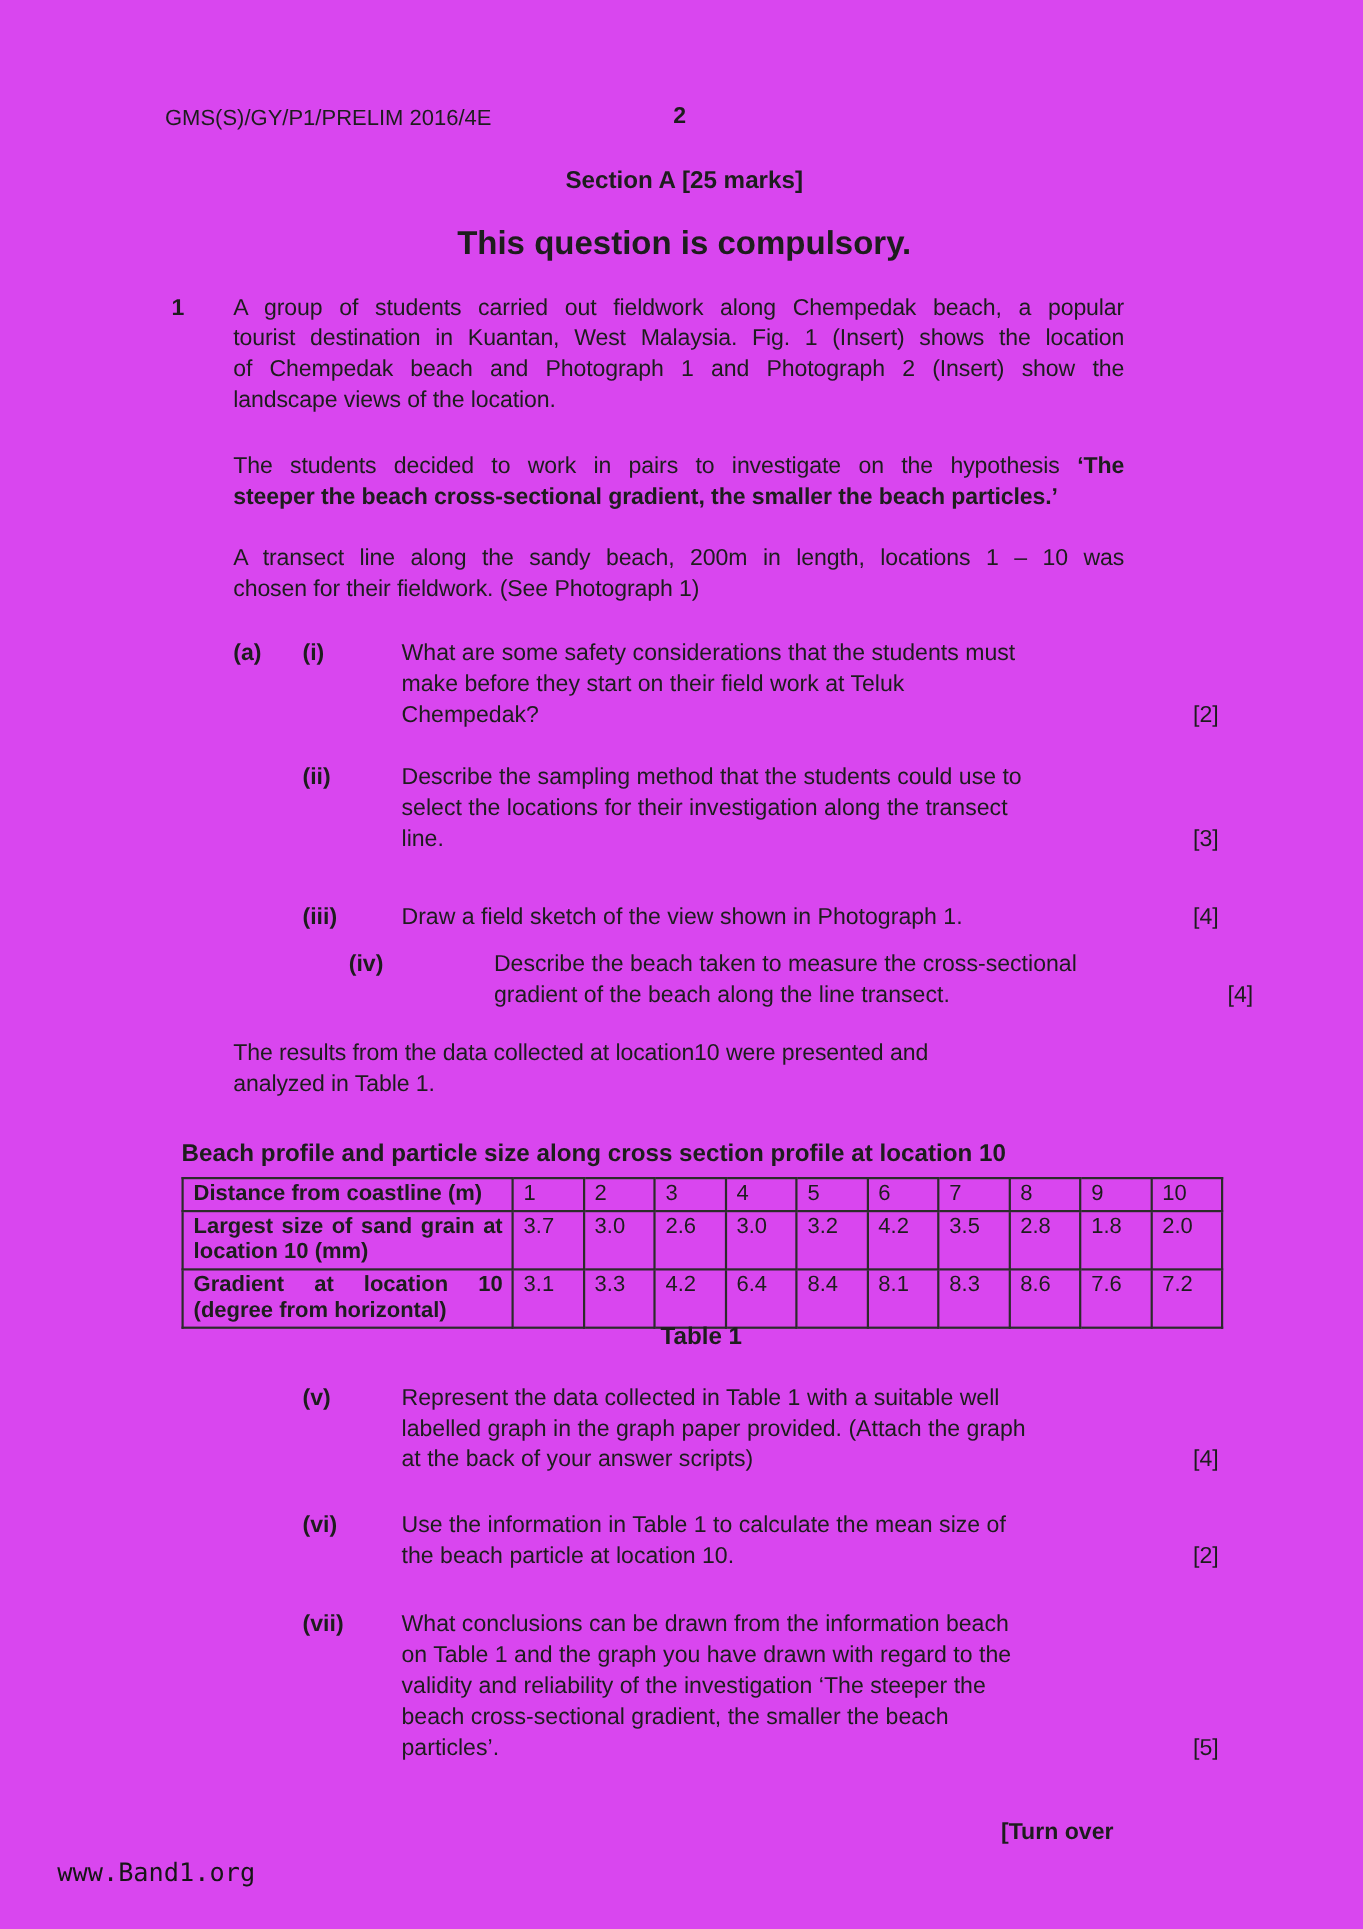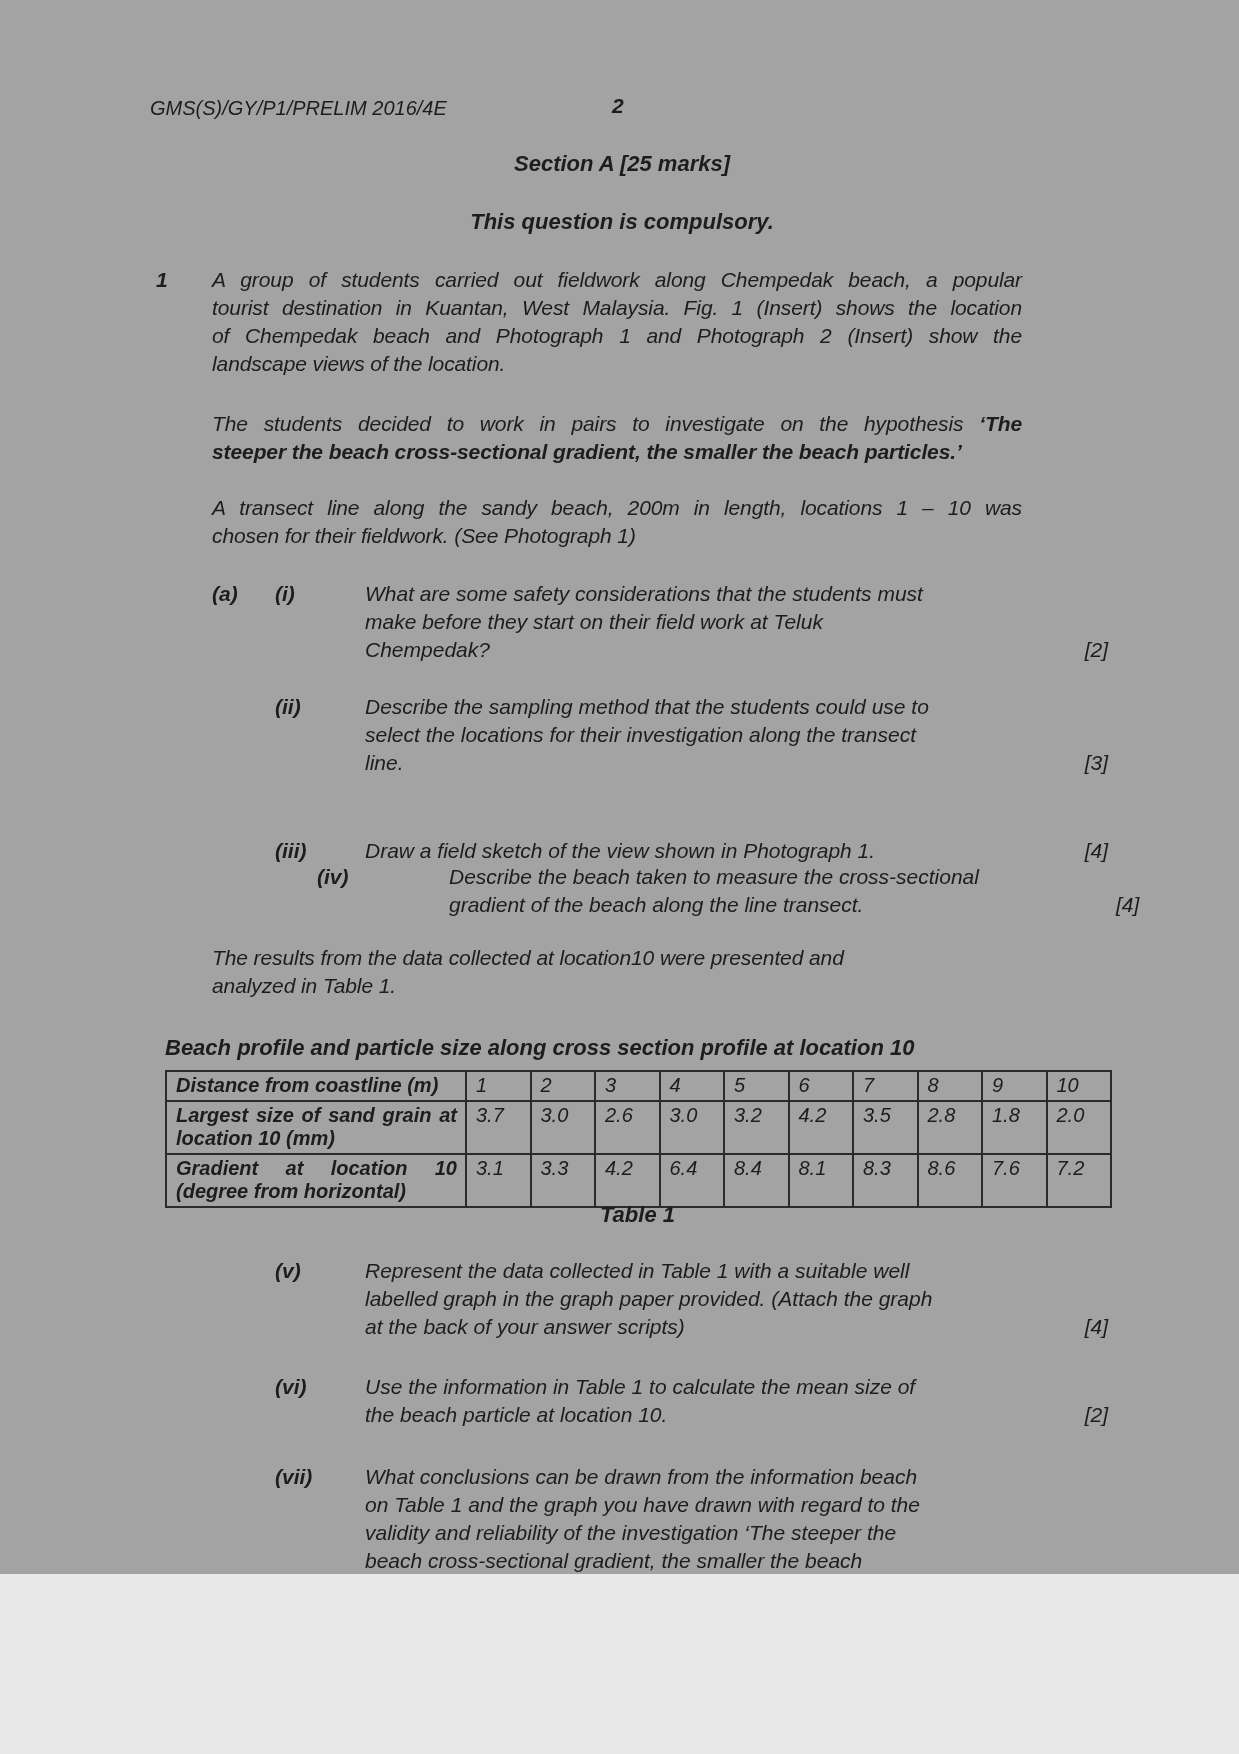--- a/index.html
+++ b/index.html
@@ -1,23 +1,22 @@
 <!DOCTYPE html>
 <html><head>
 <meta charset="utf-8">
 <style>
   html,body{margin:0;padding:0;background:#e8e8e8;}
   .page{
     position:relative;
-    width:1239px;height:1574px;
-    background:#a3a3a3;
+    width:1239px;height:1754px;
+    background:#d946ef;
     font-family:"Liberation Sans", sans-serif;
     color:#1d1d1d;
     overflow:hidden;
-    font-style:italic;
   }
   .abs{position:absolute;}
   .txt{font-size:21px;line-height:28px;}
   .b{font-weight:bold;}
   
   .para{left:212px;width:810px;letter-spacing:-0.1px;}
   .para .jl{text-align:justify;text-align-last:justify;}
   .para .ll{text-align:left;}
   
   .centercol{left:212px;width:820px;text-align:center;}
@@ -45,21 +44,21 @@
 </style>
 </head>
 <body>
 
 <div class="page">
 
   <div class="abs txt" style="left:150px;top:94px;font-size:20px;">GMS(S)/GY/P1/PRELIM 2016/4E</div>
   <div class="abs txt b" style="left:612px;top:92px;">2</div>
 
   <div class="abs txt b centercol" style="top:150px;font-size:22px;">Section A [25 marks]</div>
-  <div class="abs txt b centercol" style="top:208px;font-size:22px;">This question is compulsory.</div>
+  <div class="abs txt b centercol" style="top:208px;font-size:30px;">This question is compulsory.</div>
 
   <div class="abs txt b" style="left:156px;top:266px;">1</div>
 
   <div class="abs txt para" style="top:266px;">
     <div class="jl">A group of students carried out fieldwork along Chempedak beach, a popular</div>
     <div class="jl">tourist destination in Kuantan, West Malaysia.  Fig. 1 (Insert) shows the location</div>
     <div class="jl">of Chempedak beach and Photograph 1 and Photograph 2 (Insert) show the</div>
     <div class="ll">landscape views of the location.</div>
   </div>
 
@@ -88,21 +87,21 @@
     <div class="part"></div>
     <div class="roman">(ii)</div>
     <div class="qtext">
       <div>Describe the sampling method that the students could use to</div>
       <div>select the locations for their investigation along the transect</div>
       <div>line.</div>
     </div>
     <div class="mark">[3]</div>
   </div>
 
-  <div class="abs txt subq" style="top:837px;">
+  <div class="abs txt subq" style="top:820px;">
     <div class="part"></div>
     <div class="roman">(iii)</div>
     <div class="qtext">
       <div>Draw a field sketch of the view shown in Photograph 1.</div>
     </div>
     <div class="mark">[4]</div>
   </div>
 
   <div class="abs txt subq" style="top:863px;gap:42px;">
     <div class="part"></div>

